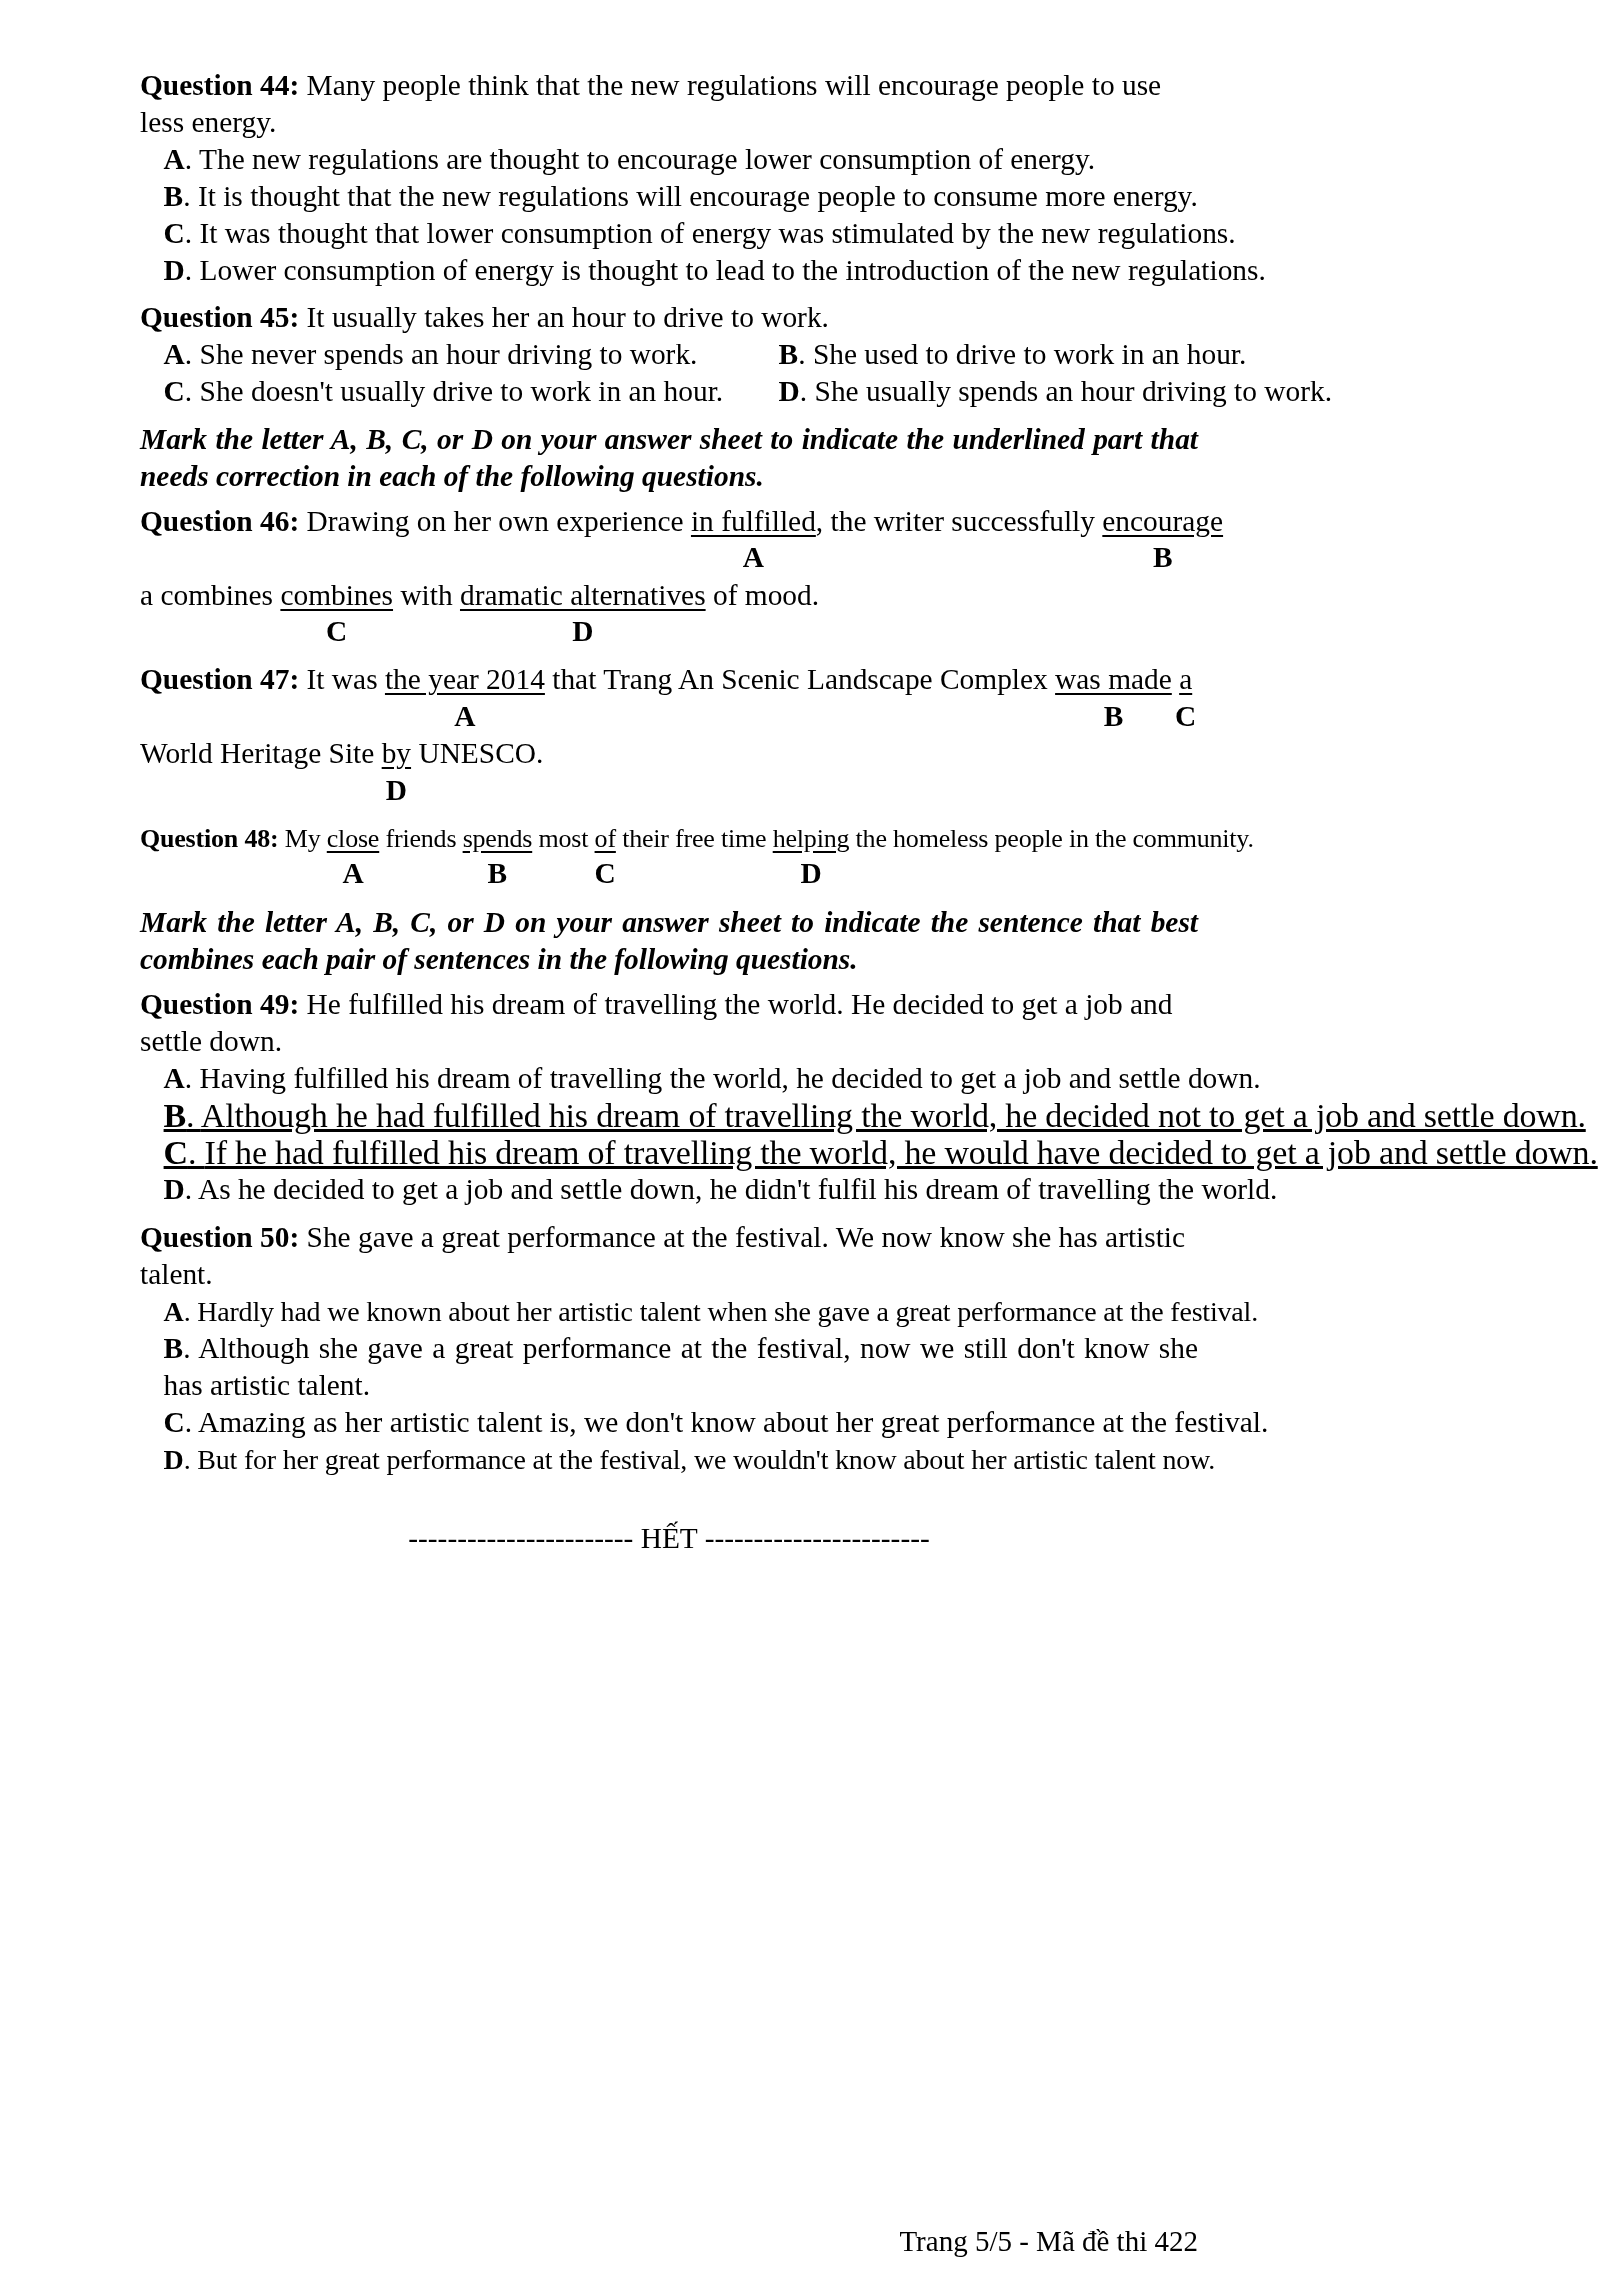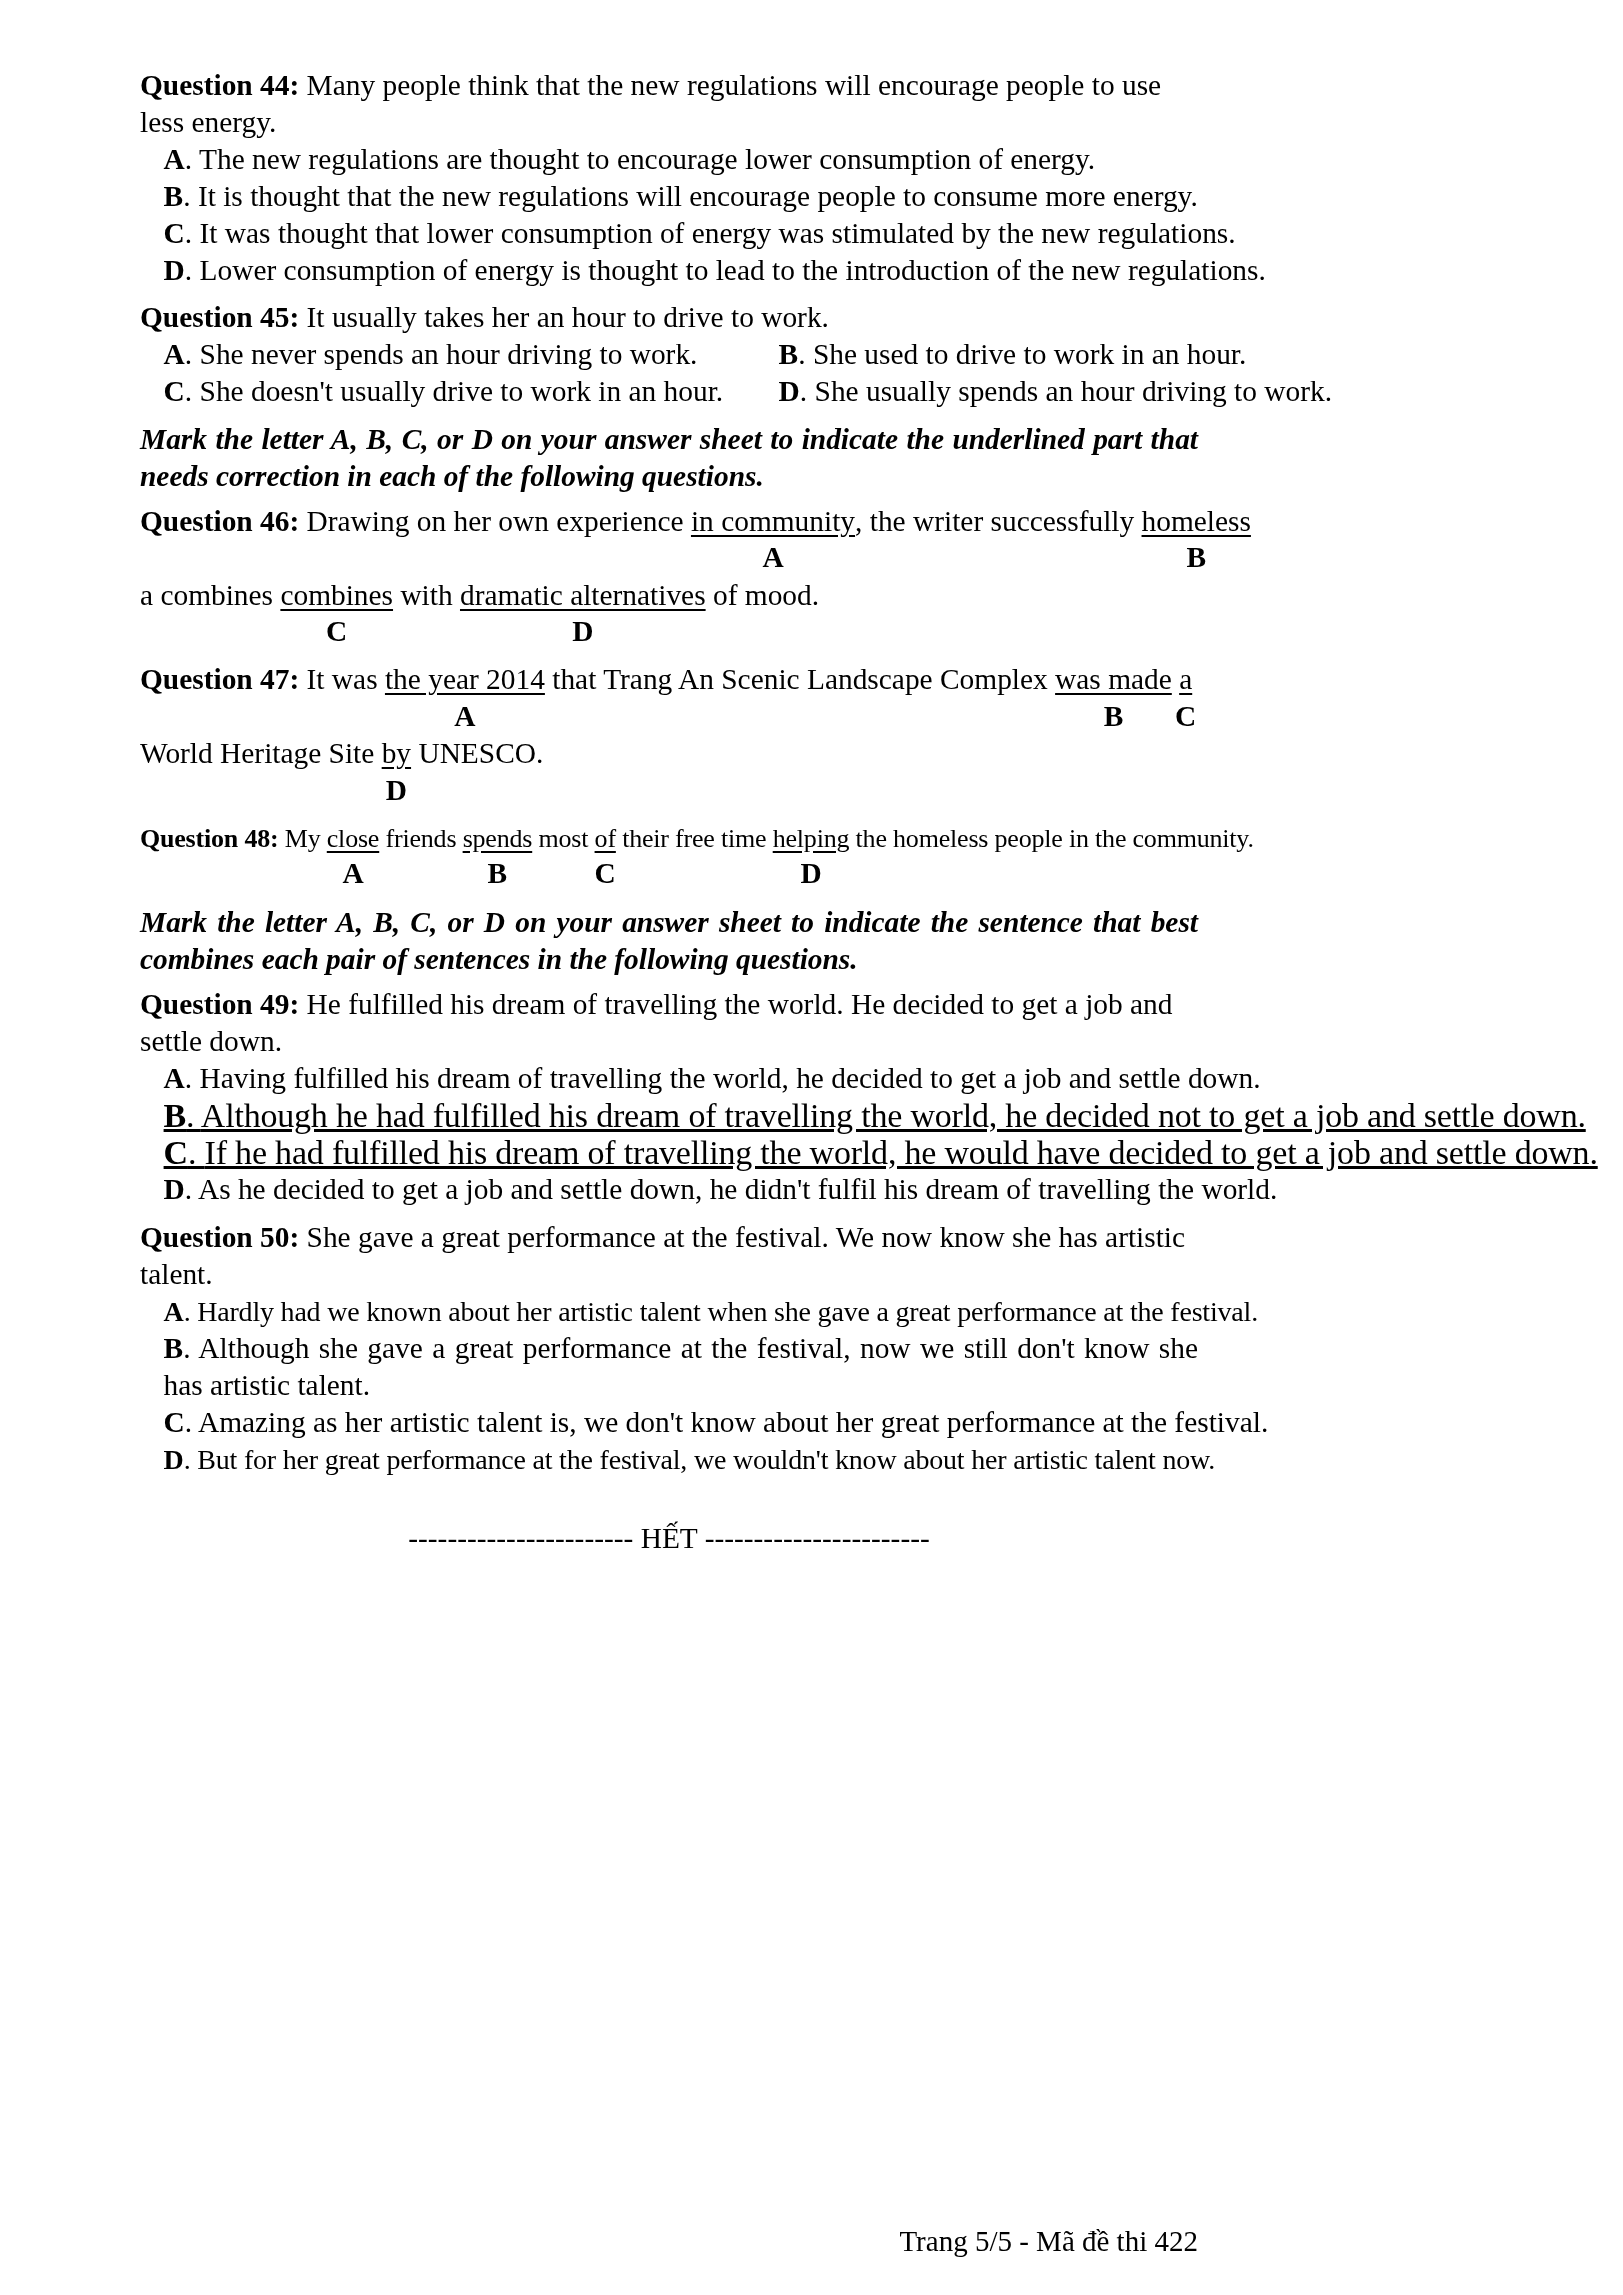--- a/index.html
+++ b/index.html
@@ -80,21 +80,21 @@
         <p class="stem"><span class="qnum">Question 45:</span> <span class="stem-text">It usually takes her an hour to drive to work.</span></p>
         <div class="opts two-col">
           <p class="opt"><span class="optletter">A</span><span class="optsep">. </span><span class="opttext">She never spends an hour driving to work.</span></p>
           <p class="opt"><span class="optletter">B</span><span class="optsep">. </span><span class="opttext">She used to drive to work in an hour.</span></p>
           <p class="opt"><span class="optletter">C</span><span class="optsep">. </span><span class="opttext">She doesn't usually drive to work in an hour.</span></p>
           <p class="opt"><span class="optletter">D</span><span class="optsep">. </span><span class="opttext">She usually spends an hour driving to work.</span></p>
         </div>
       </div>
       <p class="section">Mark the letter A, B, C, or D on your answer sheet to indicate the underlined part that needs correction in each of the following questions.</p>
       <div class="question">
-        <div class="u-line"><span class="qnum">Question 46:</span><span class="seg"> Drawing on her own experience </span><span class="useg"><span class="u-text">in community</span><span class="marker">A</span></span><span class="seg">, the writer successfully </span><span class="useg"><span class="u-text">homeless</span><span class="marker">B</span></span></div>
+        <div class="u-line"><span class="qnum">Question 46:</span><span class="seg"> Drawing on her own experience </span><span class="useg"><span class="u-text">in fulfilled</span><span class="marker">A</span></span><span class="seg">, the writer successfully </span><span class="useg"><span class="u-text">encourage</span><span class="marker">B</span></span></div>
         <div class="u-line"><span class="seg">a combines </span><span class="useg"><span class="u-text">combines</span><span class="marker">C</span></span><span class="seg"> with </span><span class="useg"><span class="u-text">dramatic alternatives</span><span class="marker">D</span></span><span class="seg"> of mood.</span></div>
       </div>
       <div class="question">
         <div class="u-line"><span class="qnum">Question 47:</span><span class="seg"> It was </span><span class="useg"><span class="u-text">the year 2014</span><span class="marker">A</span></span><span class="seg"> that Trang An Scenic Landscape Complex </span><span class="useg"><span class="u-text">was made</span><span class="marker">B</span></span><span class="seg"> </span><span class="useg"><span class="u-text">a</span><span class="marker">C</span></span></div>
         <div class="u-line"><span class="seg">World Heritage Site </span><span class="useg"><span class="u-text">by</span><span class="marker">D</span></span><span class="seg"> UNESCO.</span></div>
       </div>
       <div class="question">
         <div class="u-line small"><span class="qnum">Question 48:</span><span class="seg"> My </span><span class="useg"><span class="u-text">close</span><span class="marker">A</span></span><span class="seg"> friends </span><span class="useg"><span class="u-text">spends</span><span class="marker">B</span></span><span class="seg"> most </span><span class="useg"><span class="u-text">of</span><span class="marker">C</span></span><span class="seg"> their free time </span><span class="useg"><span class="u-text">helping</span><span class="marker">D</span></span><span class="seg"> the homeless people in the community.</span></div>
       </div>
       <p class="section">Mark the letter A, B, C, or D on your answer sheet to indicate the sentence that best combines each pair of sentences in the following questions.</p>

